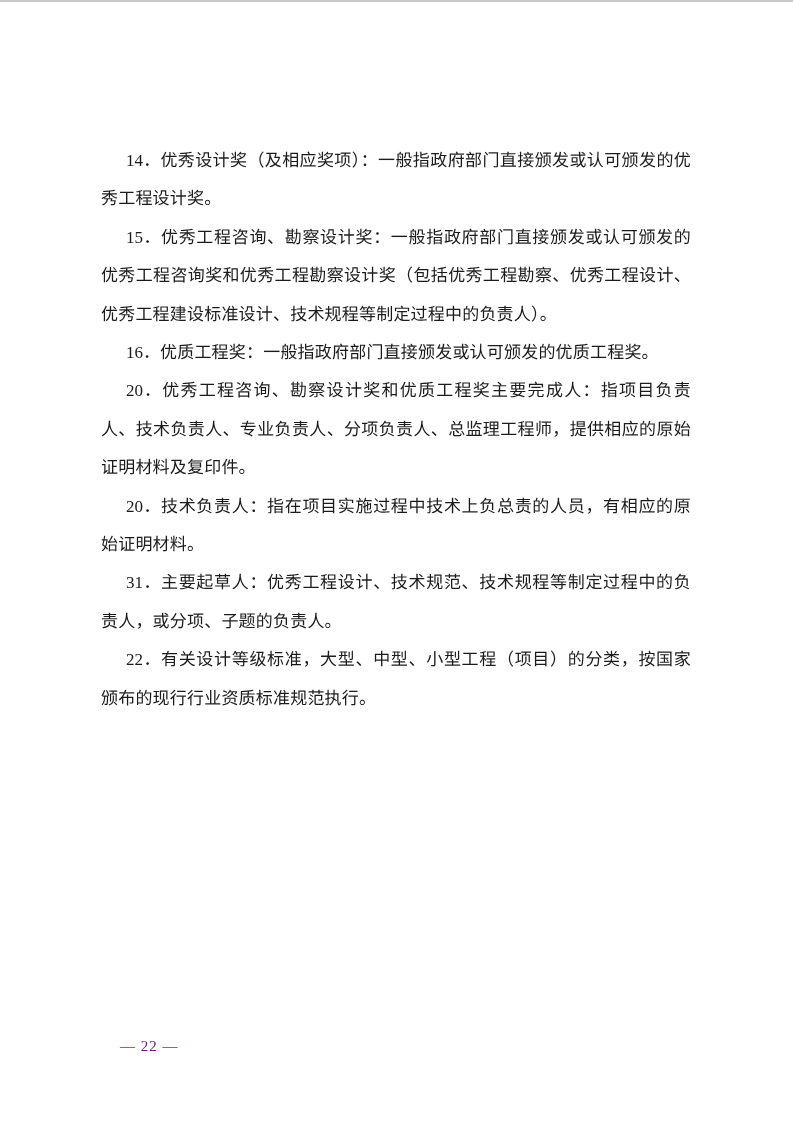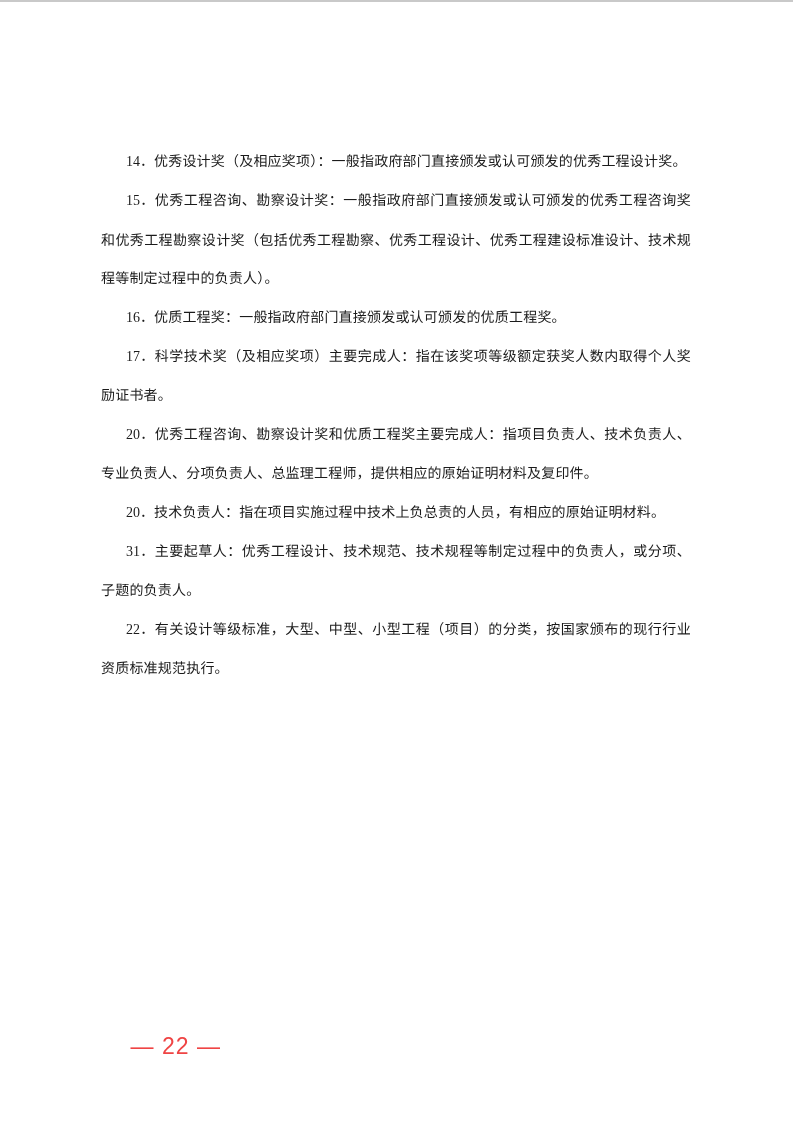--- a/index.html
+++ b/index.html
@@ -25,56 +25,55 @@
     background: #c9c9c9;
   }
   .content {
     position: absolute;
     left: 101px;
     top: 142px;
     width: 590px;
   }
   .para {
     margin: 0;
-    font-size: 14px;
+    font-size: 17px;
     line-height: 38.4px;
     font-weight: 500;
     text-align: justify;
     text-justify: inter-character;
     text-indent: 25px;
     letter-spacing: 0.2px;
   }
   .para .num {
     font-family: "Liberation Serif", "DejaVu Serif", serif;
     font-weight: 400;
     letter-spacing: 0;
   }
   .footer {
     position: absolute;
     left: 101px;
     top: 1001px;
-    font-family: Liberation Sans, sans-serif;
-    font-size: 23px;
+    font-family: Liberation Serif, serif;
+    font-size: 15px;
     line-height: 30px;
-    color: #ef4444;
+    color: #701a75;
     white-space: pre;
     letter-spacing: 1px;
   }
 </style>
 </head>
 <body>
 
 <div class="page">
   <div class="scan-edge"></div>
 
   <div class="content">
     <p class="para"><span class="num">14．</span><span>优秀设计奖（及相应奖项）：一般指政府部门直接颁发或认可颁发的优秀工程设计奖。</span></p>
     <p class="para"><span class="num">15．</span><span>优秀工程咨询、勘察设计奖：一般指政府部门直接颁发或认可颁发的优秀工程咨询奖和优秀工程勘察设计奖（包括优秀工程勘察、优秀工程设计、优秀工程建设标准设计、技术规程等制定过程中的负责人）。</span></p>
     <p class="para"><span class="num">16．</span><span>优质工程奖：一般指政府部门直接颁发或认可颁发的优质工程奖。</span></p>
-    <p class="para"><span class="num">17．</span><span>科学技术奖（及相应奖项）主要完成人：指在该奖项等级额定获奖人数内取得个人奖励证书者。</span></p>
     <p class="para"><span class="num">20．</span><span>优秀工程咨询、勘察设计奖和优质工程奖主要完成人：指项目负责人、技术负责人、专业负责人、分项负责人、总监理工程师，提供相应的原始证明材料及复印件。</span></p>
     <p class="para"><span class="num">20．</span><span>技术负责人：指在项目实施过程中技术上负总责的人员，有相应的原始证明材料。</span></p>
     <p class="para"><span class="num">31．</span><span>主要起草人：优秀工程设计、技术规范、技术规程等制定过程中的负责人，或分项、子题的负责人。</span></p>
     <p class="para"><span class="num">22．</span><span>有关设计等级标准，大型、中型、小型工程（项目）的分类，按国家颁布的现行行业资质标准规范执行。</span></p>
   </div>
 
   <div class="footer">
     <span>— 22 —</span>
   </div>
 </div>

